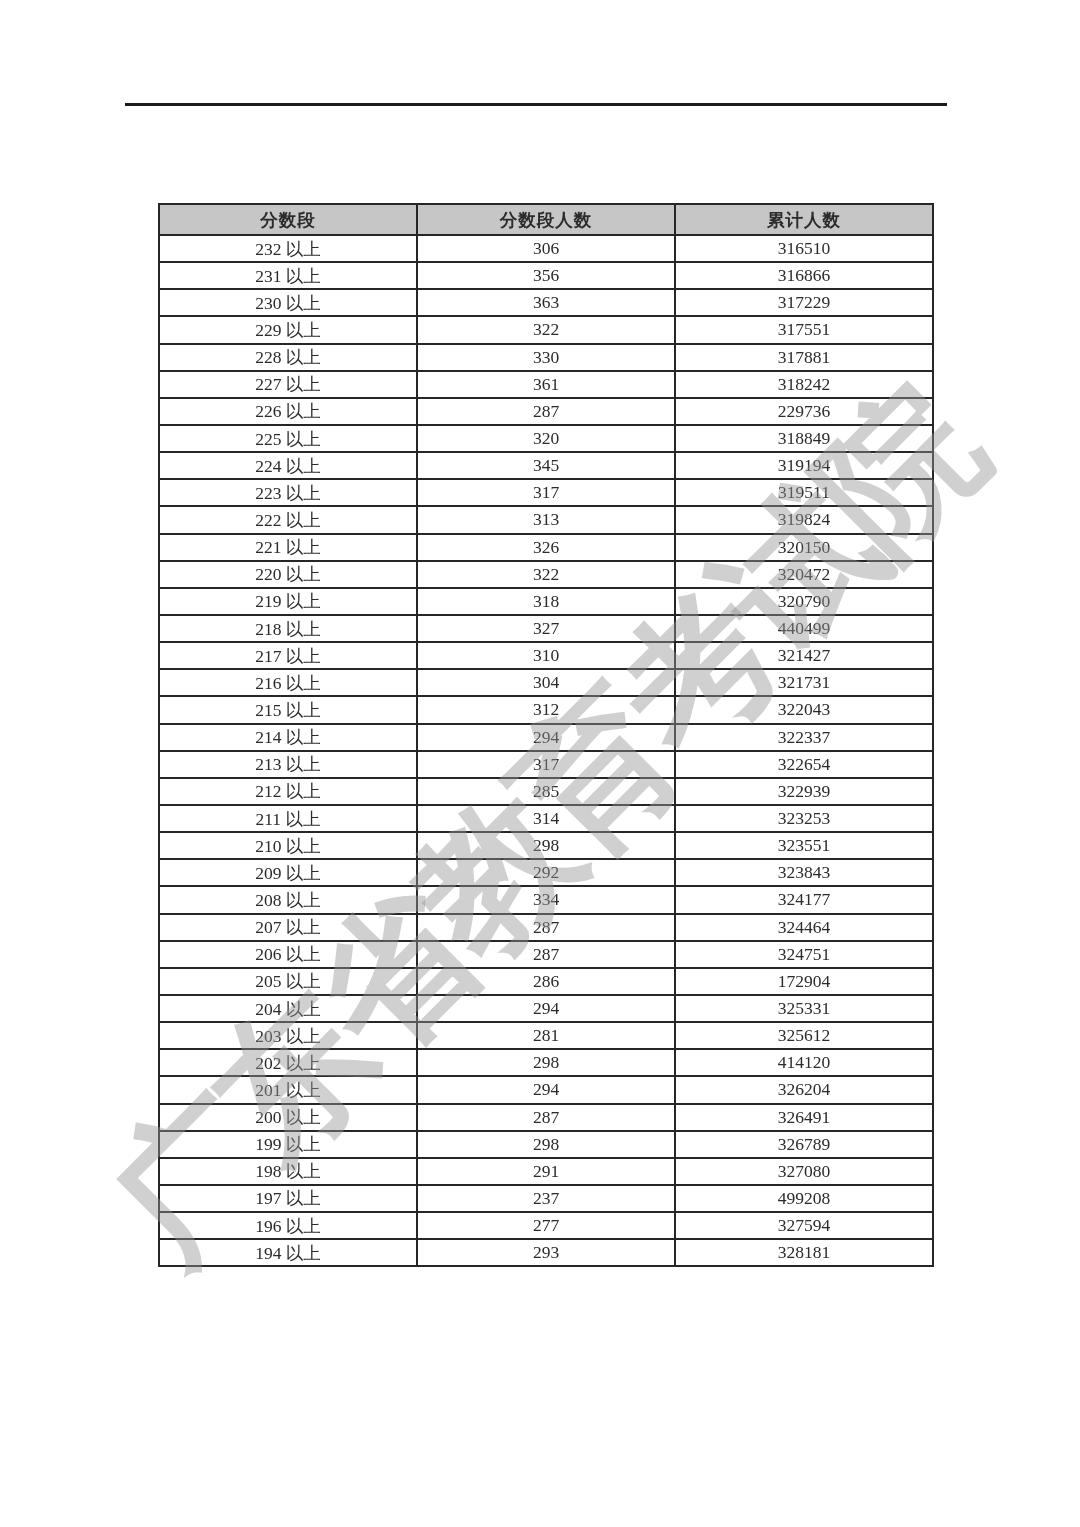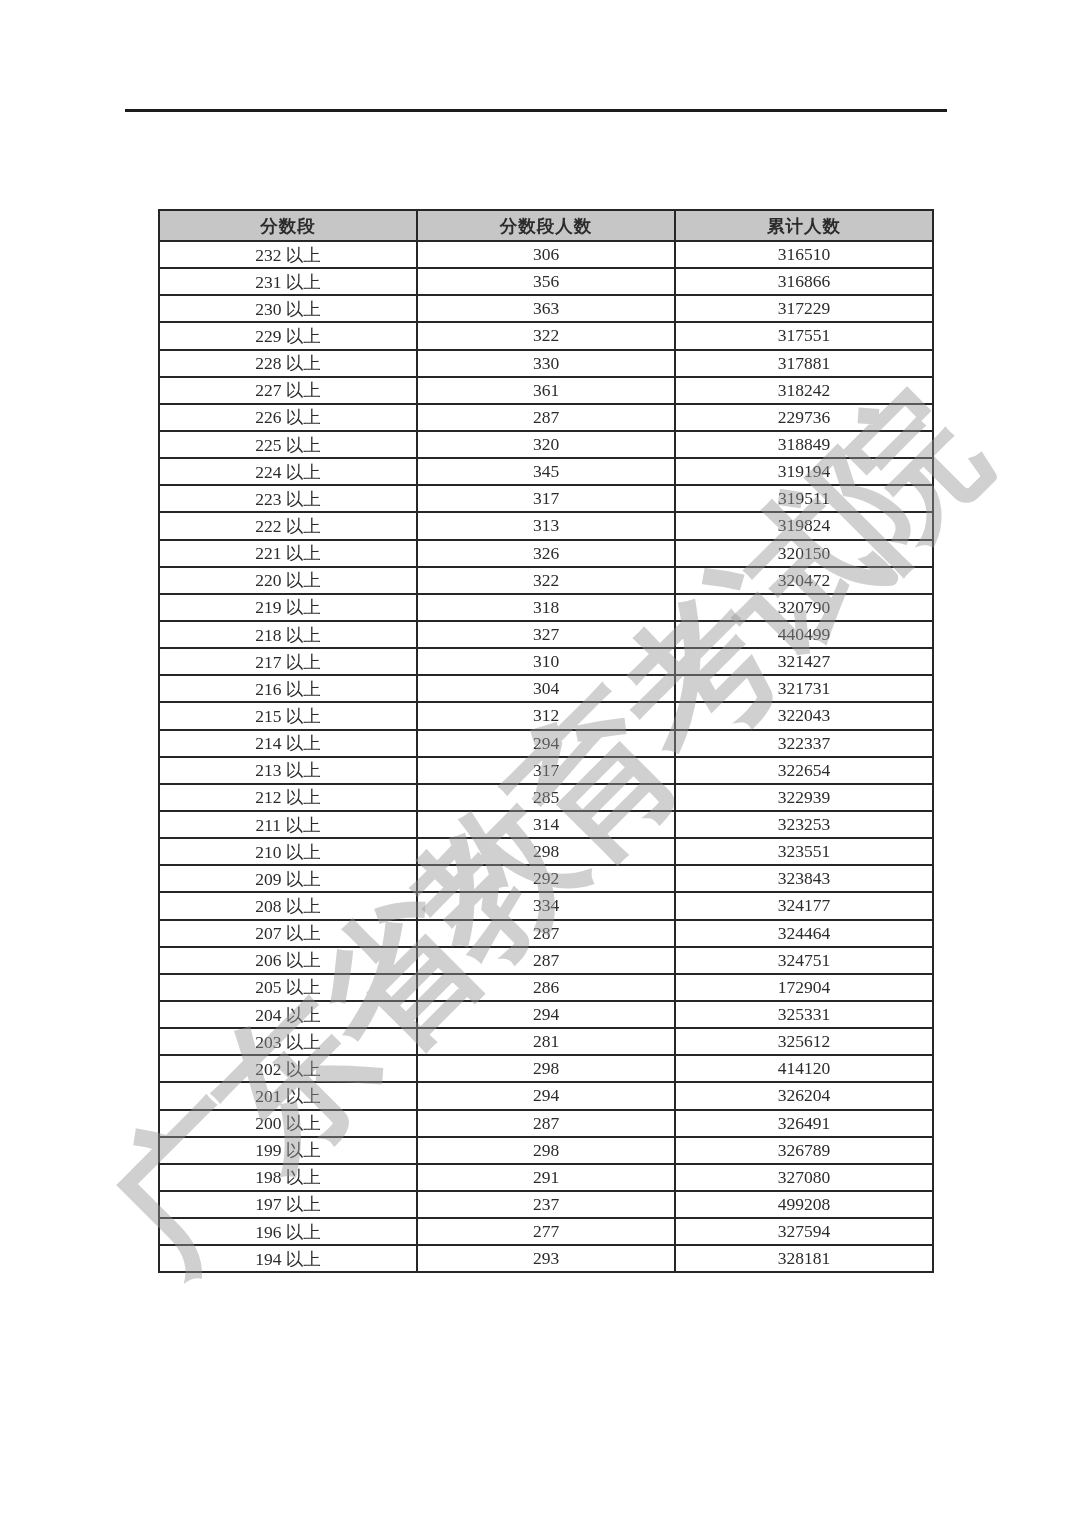--- a/index.html
+++ b/index.html
@@ -3,21 +3,21 @@
 <meta charset="utf-8">
 <style>
   * { margin: 0; padding: 0; box-sizing: border-box; }
   html, body { background: #ffffff; }
   body {
     width: 1080px; height: 1527px;
     font-family: "Liberation Serif", "DejaVu Serif", serif;
     position: relative; overflow: hidden;
   }
   .page {
-    position: absolute; left: 0; top: 14px;
+    position: absolute; left: 0; top: 8px;
     width: 1080px; height: 1398px;
     background: #ffffff;
   }
   .top-rule {
     position: absolute; left: 125px; top: 95px;
     width: 822px; height: 3px;
     background: #1c1c1c;
   }
   table.score-table {
     position: absolute; left: 158px; top: 195px;

